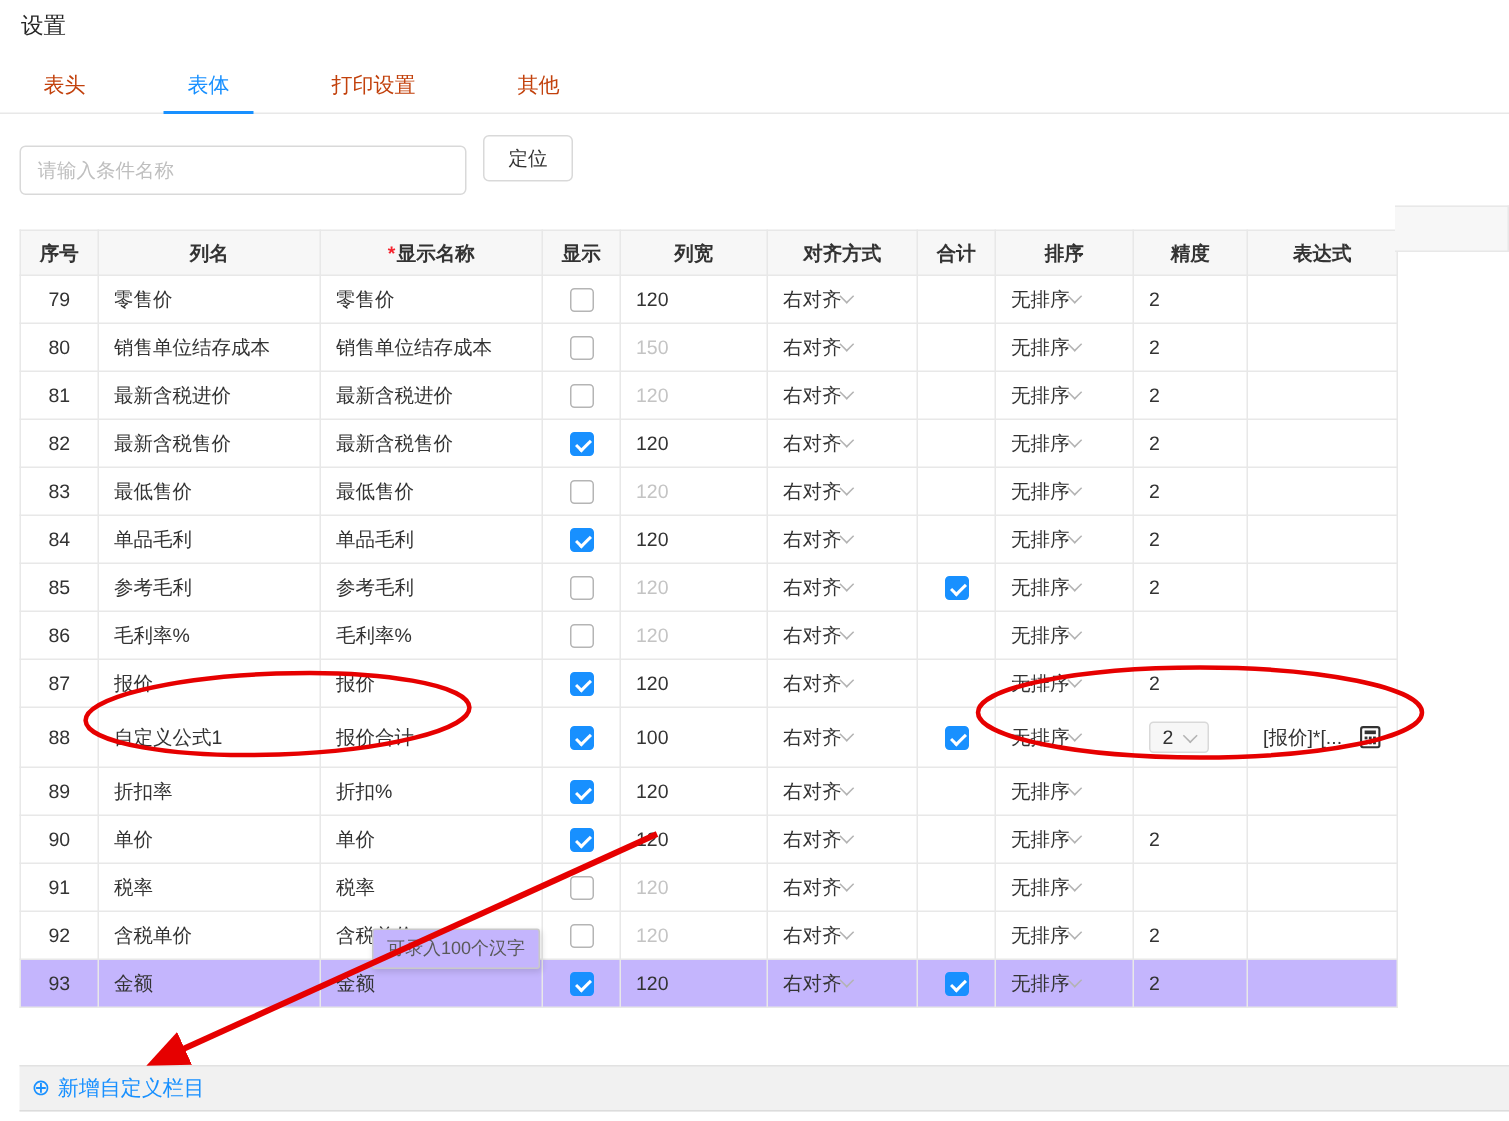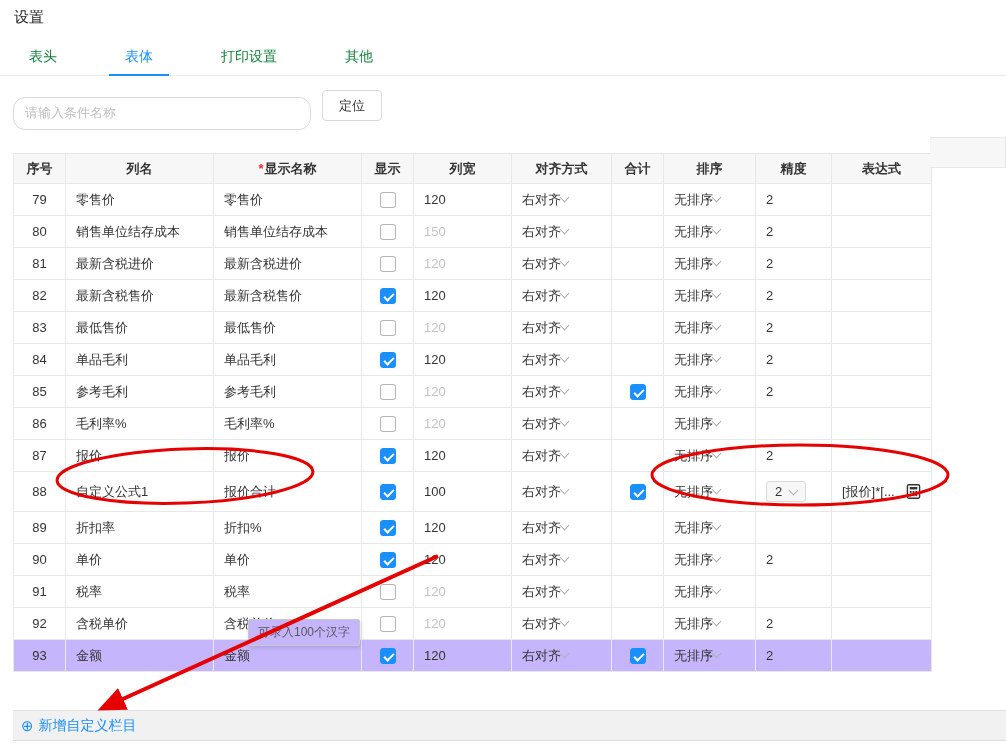--- a/index.html
+++ b/index.html
@@ -1,22 +1,22 @@
 <!DOCTYPE html>
 <html><head>
 <meta charset="utf-8">
 <style>
   *{margin:0;padding:0;box-sizing:border-box}
   html,body{width:1006px;height:747px}
   body{position:relative;background:#fff;font-family:"Liberation Sans","DejaVu Sans",sans-serif;color:#333;overflow:hidden}
   .page-title{position:absolute;left:14px;top:8px;font-size:15px;font-weight:normal;color:#262626}
   .tab-bar{position:absolute;left:0;top:39px;width:1006px;height:37px;border-bottom:1px solid #e8e8e8;display:flex;padding-left:13px}
-  .tab{padding:9px 16px 0 16px;margin-right:36px;font-size:14px;color:#15803d;cursor:pointer;border-bottom:2px solid transparent;height:37px}
+  .tab{padding:9px 16px 0 16px;margin-right:36px;font-size:14px;color:#c2410c;cursor:pointer;border-bottom:2px solid transparent;height:37px}
   .tab.active{color:#1890ff;border-bottom-color:#1890ff}
-  .search-input{position:absolute;left:13px;top:97px;width:298px;height:33px;border:1px solid #d9d9d9;border-radius:12px;padding:0 11px;font-size:13px;color:#333;outline:none;font-family:Liberation Mono, monospace;background:#fff}
+  .search-input{position:absolute;left:13px;top:97px;width:298px;height:33px;border:1px solid #d9d9d9;border-radius:4px;padding:0 11px;font-size:13px;color:#333;outline:none;font-family:Liberation Serif, serif;background:#fff}
   .search-input::placeholder{color:#bfbfbf}
   .locate-btn{position:absolute;left:322px;top:90px;height:31px;padding:0 16px;background:#fff;border:1px solid #d9d9d9;border-radius:4px;font-size:13px;color:#333;cursor:pointer;font-family:inherit}
   .grid{position:absolute;left:13px;top:153px;border-collapse:collapse;table-layout:fixed;width:918px;background:#fff}
   .grid th{background:#f7f7f7;height:30px;font-size:13px;font-weight:bold;color:#333;text-align:center;border:1px solid #e8e8e8;padding:0 4px;white-space:nowrap}
   .grid td{height:32px;font-size:13px;color:#333;border:1px solid #e8e8e8;padding:0 10px;background:#fff;overflow:hidden;white-space:nowrap}
   .grid tr.tall td{height:40px}
   .grid tr.highlight td{background:#c4b5fd}
   .grid td.center{text-align:center;padding:0 4px}
   .grid td.muted{color:#c4c4c4}
   .req{color:#f5222d;margin-right:1px}

